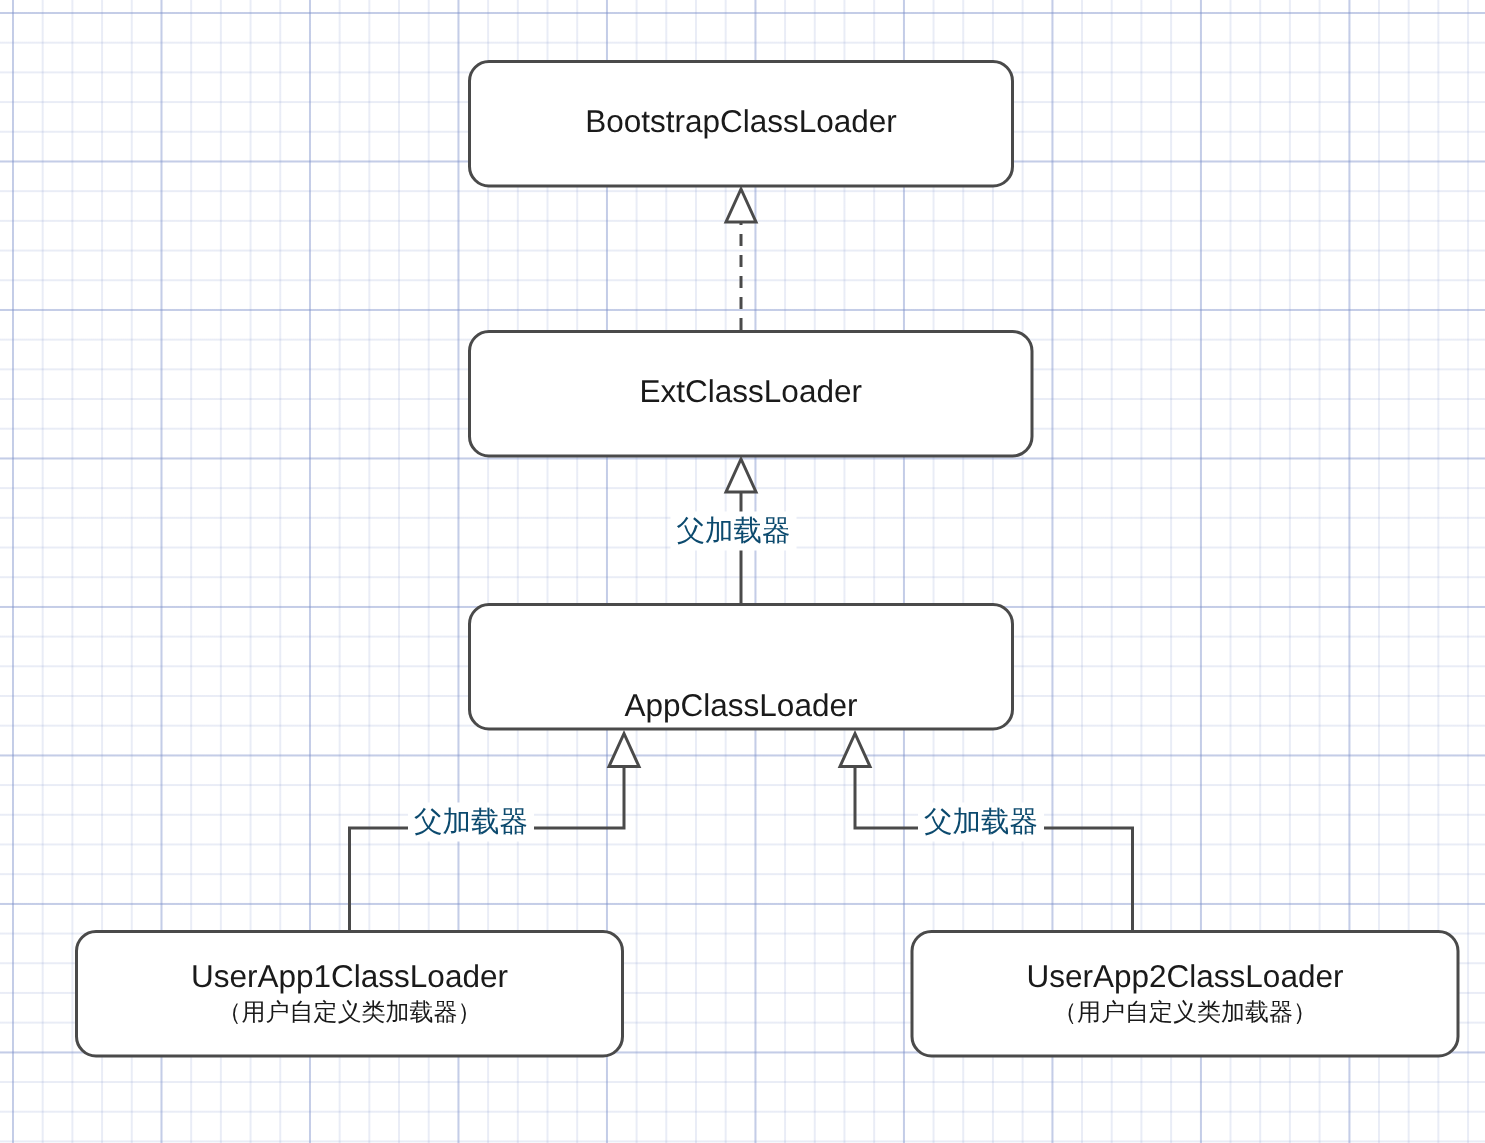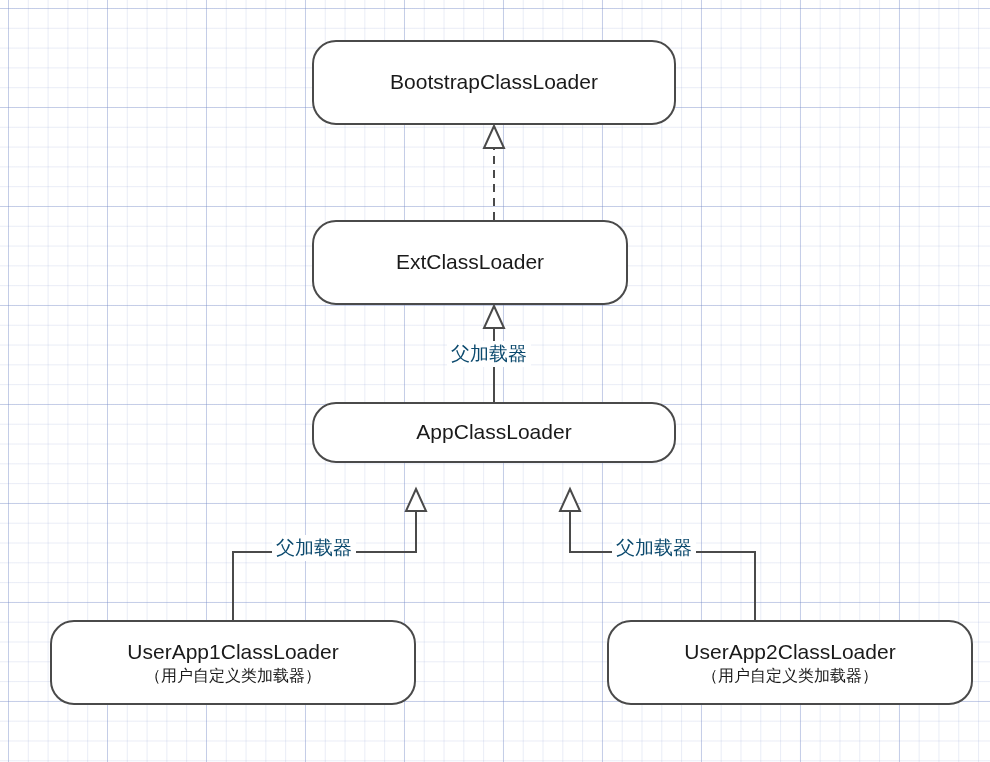--- a/index.html
+++ b/index.html
@@ -20,21 +20,21 @@
     background-size: 19.8px 19.8px, 19.8px 19.8px, 99px 99px, 99px 99px;
     background-position: 8px 8px, 8px 8px, 8px 8px, 8px 8px;
     font-family: "Liberation Sans", "DejaVu Sans", sans-serif;
     overflow: hidden;
   }
   .node {
     position: absolute;
     box-sizing: border-box;
     background: #ffffff;
     border: 2px solid #4a4a4a;
-    border-radius: 24px;
+    border-radius: 14px;
     display: flex;
     flex-direction: column;
     align-items: center;
     justify-content: center;
     color: #1a1a1a;
     font-size: 21px;
     line-height: 1.28;
     text-align: center;
     white-space: pre-line;
   }
@@ -84,25 +84,25 @@
     <g>
       <path d="M 755,620 L 755,552 L 570,552 L 570,511" fill="none" stroke="#4a4a4a" stroke-width="2"></path>
       <polygon points="570,489 560,511 580,511" fill="#ffffff" stroke="#4a4a4a" stroke-width="2"></polygon>
     </g>
   </svg>
 
   <div class="node" style="left:312px; top:40px; width:364px; height:85px;">
     <span>BootstrapClassLoader</span>
   </div>
 
-  <div class="node" style="left:312px; top:220px; width:316px; height:85px;">
+  <div class="node" style="left:312px; top:220px; width:377px; height:85px;">
     <span>ExtClassLoader</span>
   </div>
 
-  <div class="node" style="left:312px; top:402px; width:364px; height:61px;">
+  <div class="node" style="left:312px; top:402px; width:364px; height:85px;justify-content:flex-end;">
     <span>AppClassLoader</span>
   </div>
 
   <div class="node" style="left:50px; top:620px; width:366px; height:85px;">
     <span>UserApp1ClassLoader</span>
     <span class="line2">（用户自定义类加载器）</span>
   </div>
 
   <div class="node" style="left:572px; top:620px; width:366px; height:85px;margin-left:35px;">
     <span>UserApp2ClassLoader</span>

